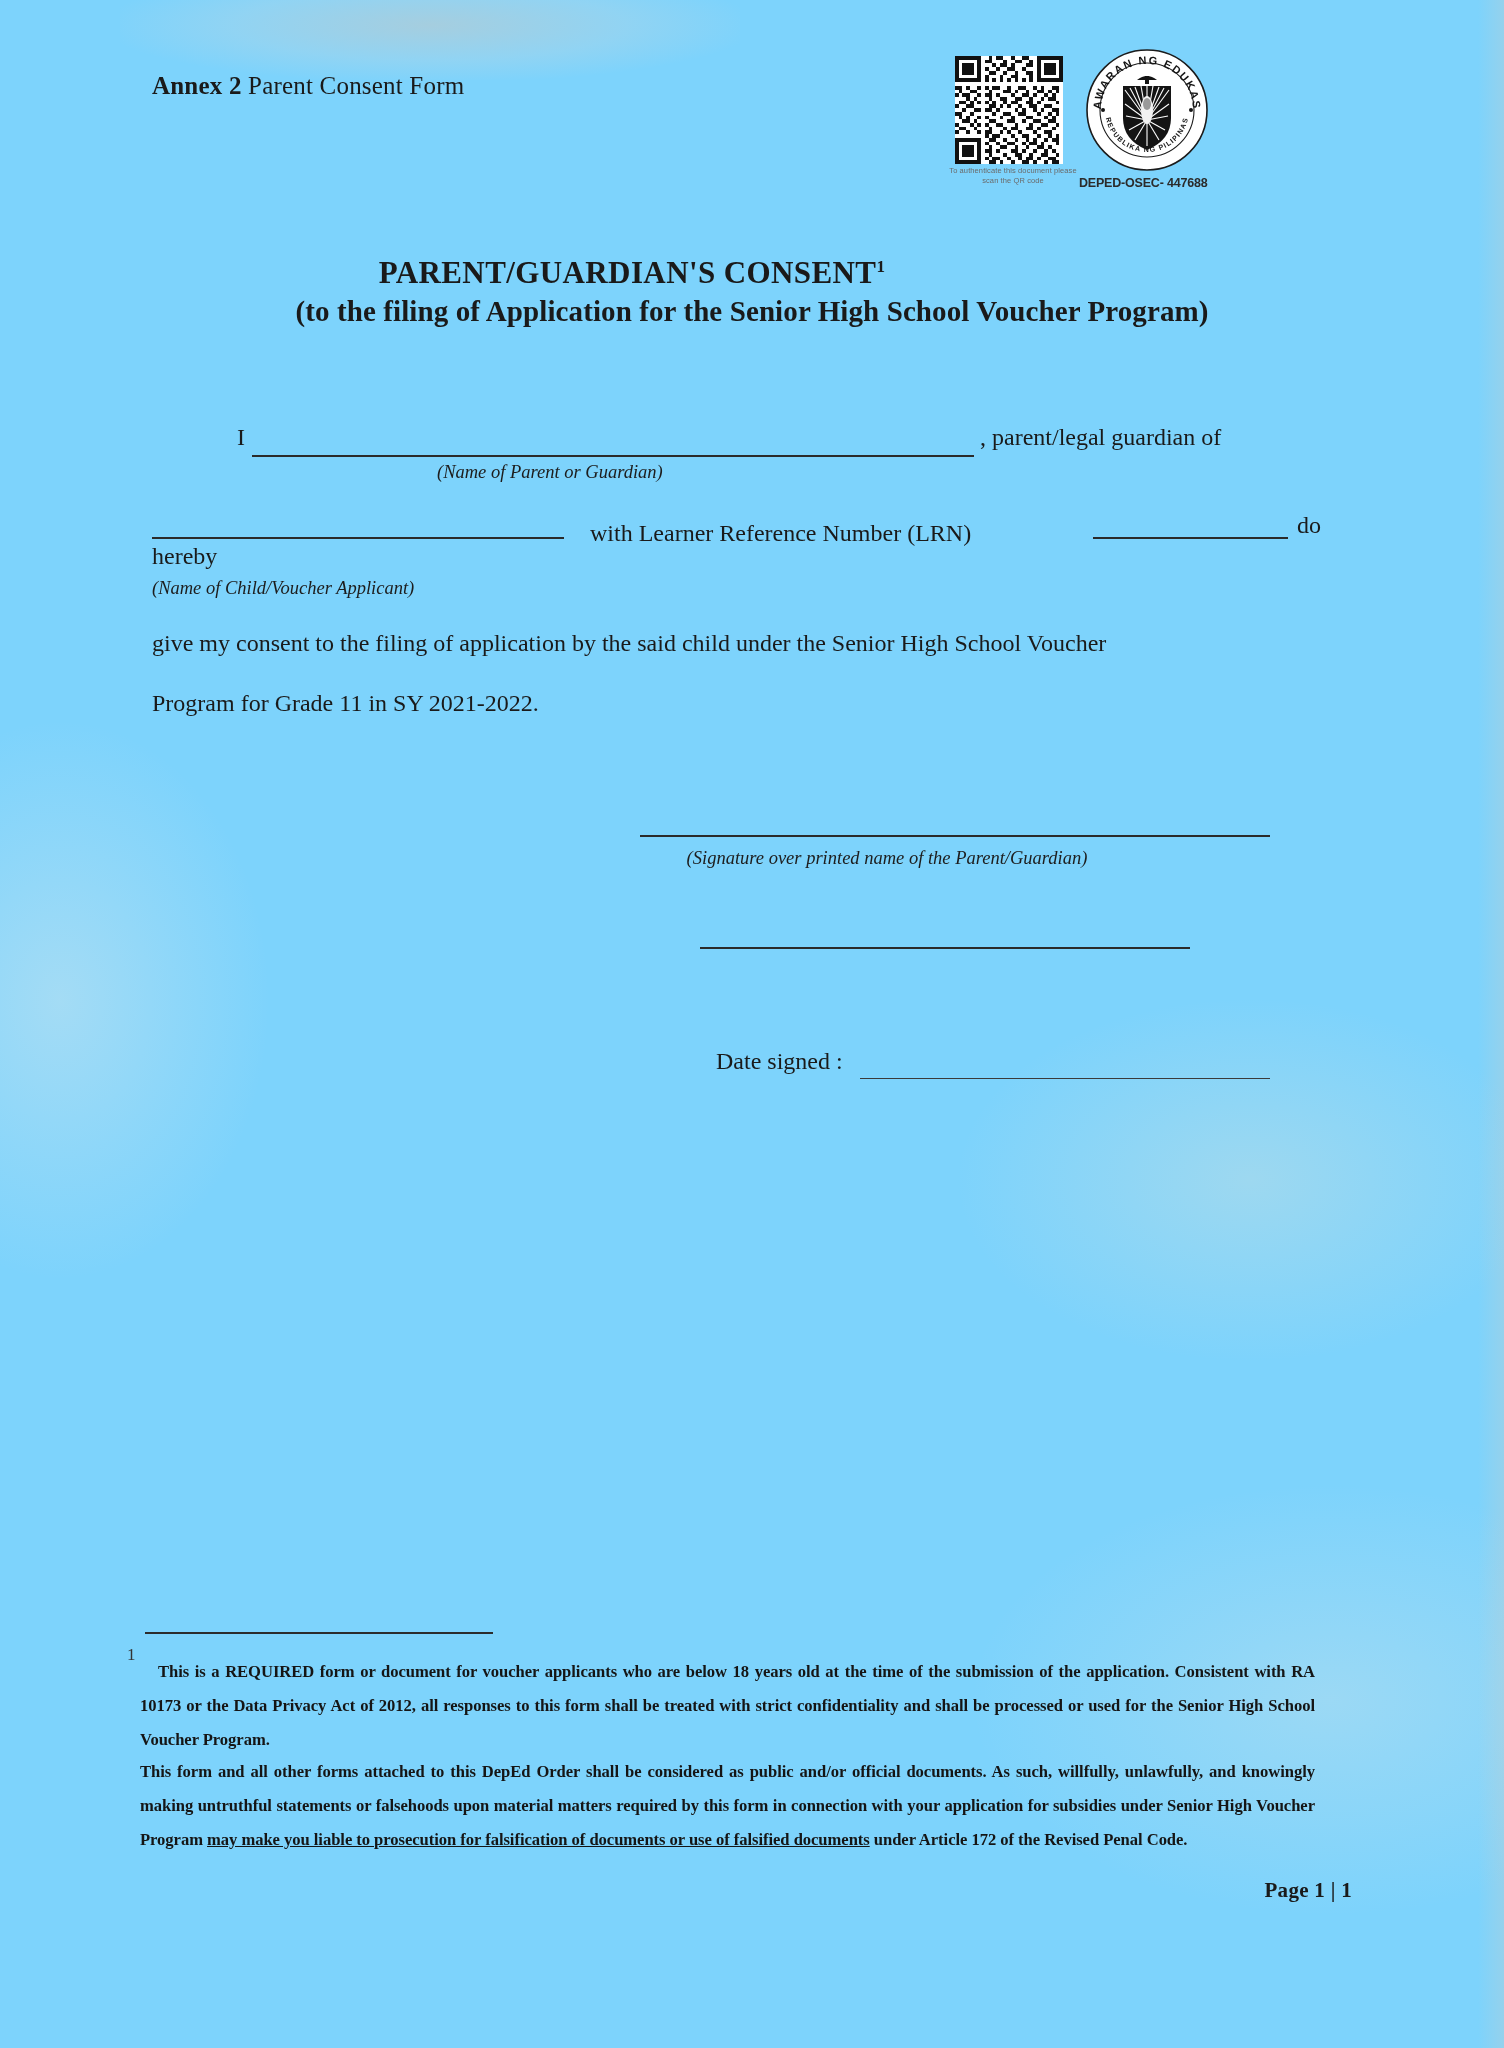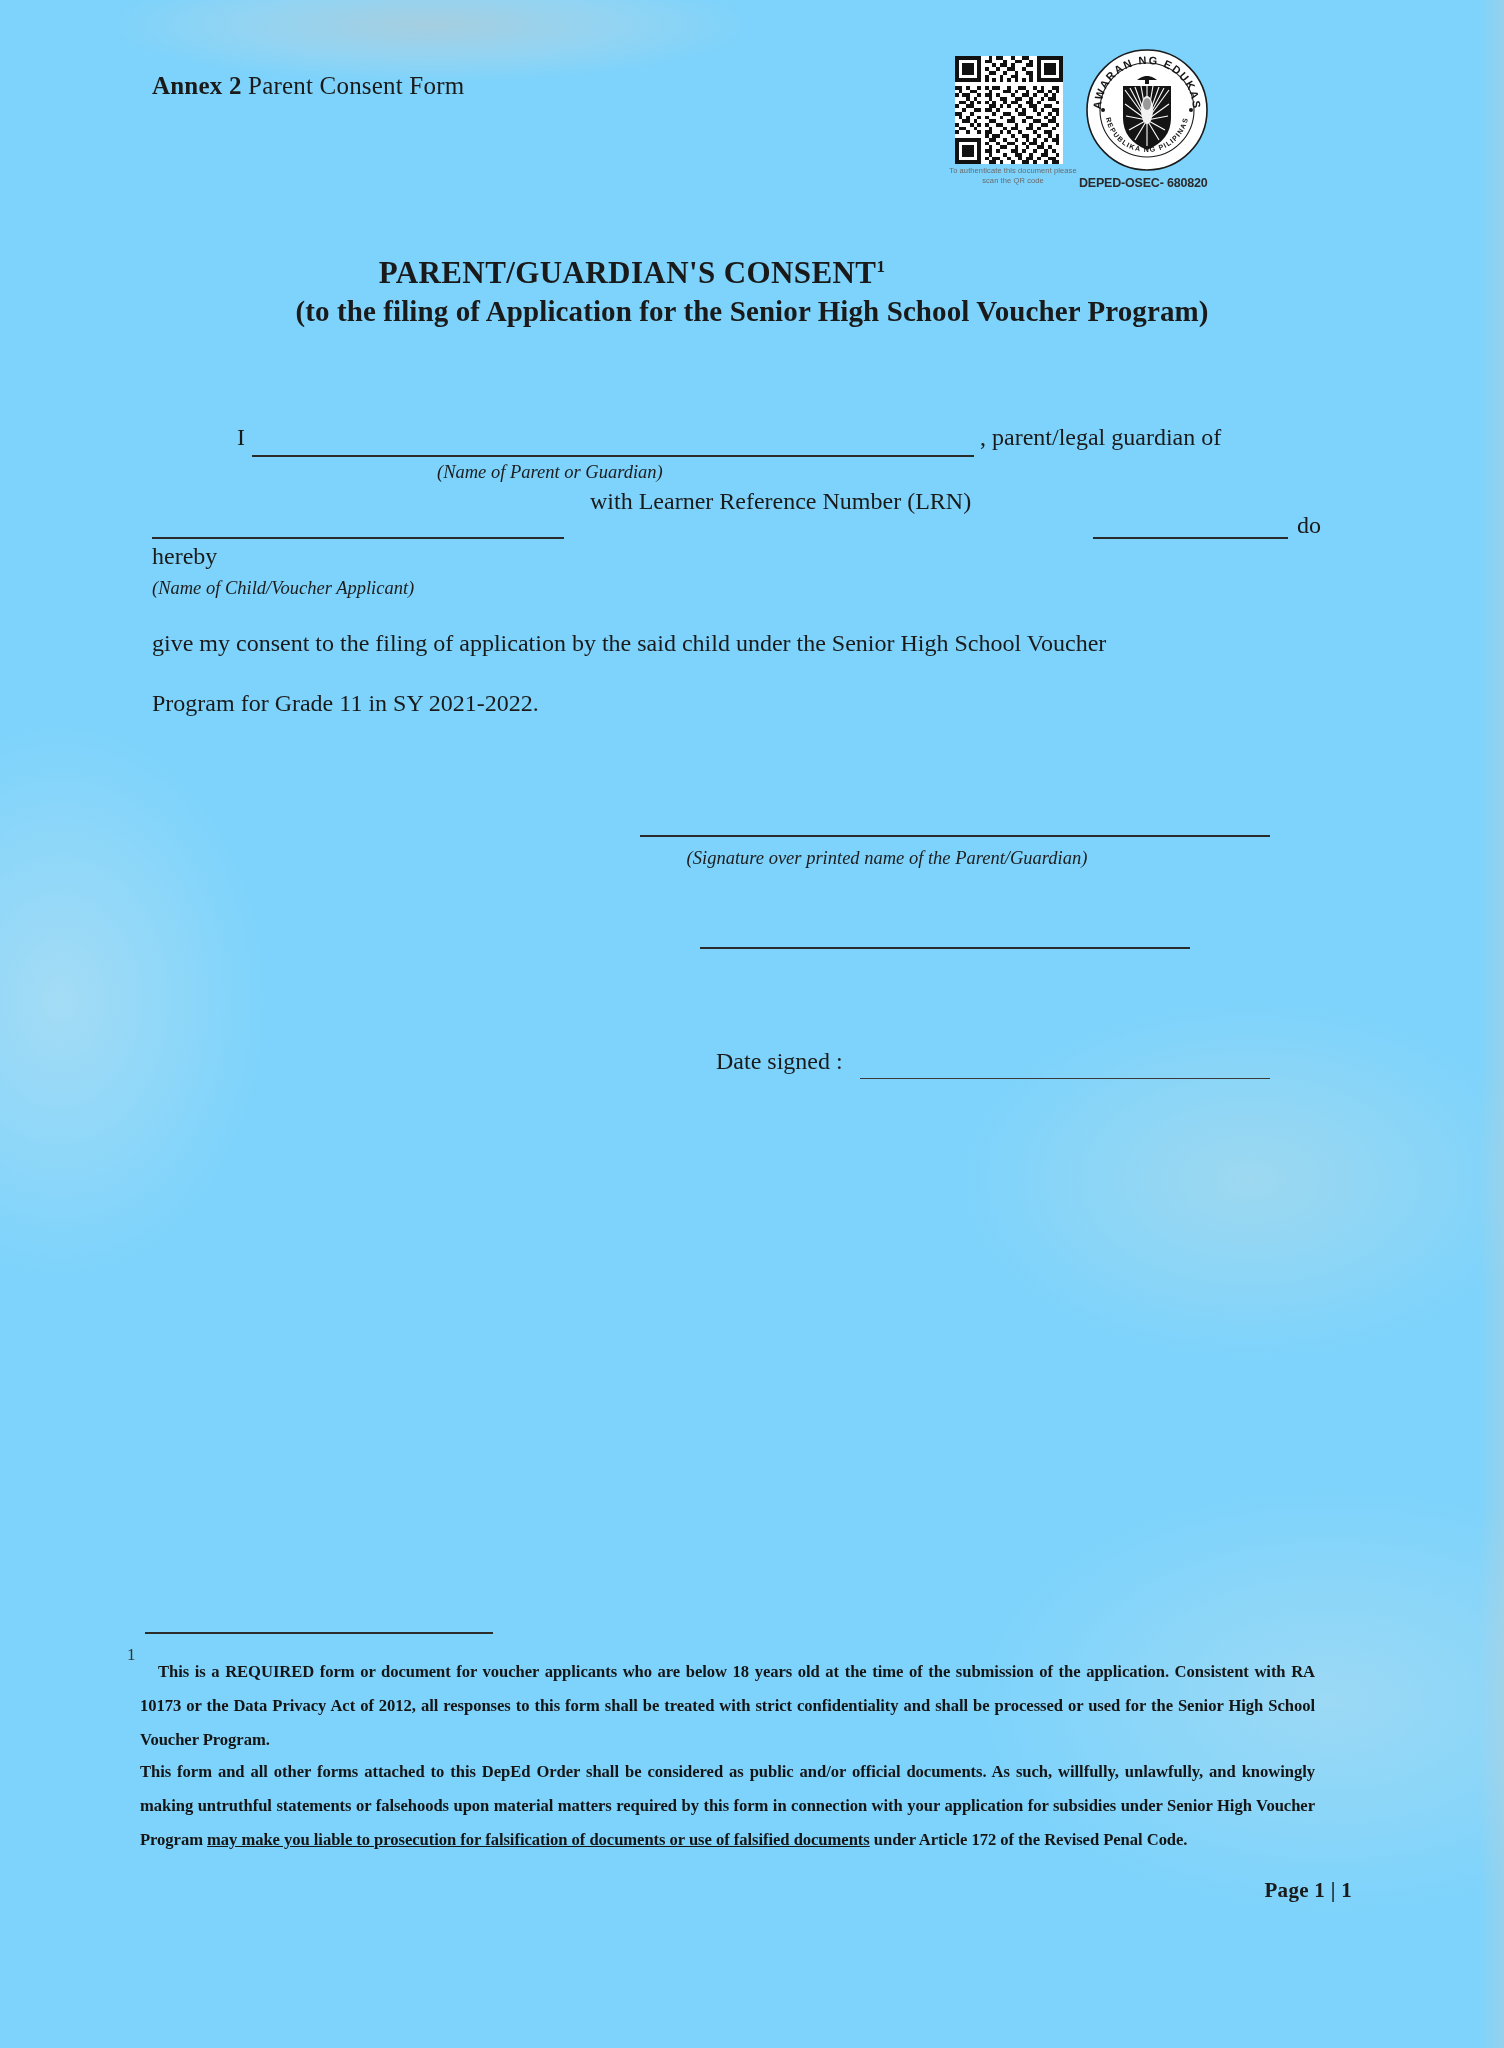--- a/index.html
+++ b/index.html
@@ -146,21 +146,21 @@
     border-bottom: 2px solid #2a2a2a;
   }
   .rule.thin { border-bottom: 1.6px solid #3a3a3a; }
 
   .l-i       { left: 237px;  top: 424px; }
   .r-name    { left: 252px;  top: 455px;  width: 722px; }
   .t-parentof{ left: 980px;  top: 424px; }
   .c-name    { left: 437px;  top: 462px; }
 
   .r-child   { left: 152px;  top: 537px;  width: 412px; }
-  .t-lrn     { left: 590px;  top: 488px; }
+  .t-lrn     { left: 590px;  top: 520px; }
   .r-lrn     { left: 1093px; top: 537px;  width: 195px; }
   .t-do      { left: 1297px; top: 512px; }
   .t-hereby  { left: 152px;  top: 543px; }
   .c-child   { left: 152px;  top: 578px; }
 
   .t-give    { left: 152px;  top: 630px; }
   .t-program { left: 152px;  top: 690px; }
 
   
   .r-sig     { left: 640px;  top: 835px;  width: 630px; }
@@ -495,21 +495,21 @@
         <line x1="64" y1="74" x2="64" y2="100"></line>
       </g>
       <ellipse cx="64" cy="64" rx="6" ry="14" fill="#f2f2f2"></ellipse>
       <ellipse cx="64" cy="58" rx="4" ry="6" fill="#9a9a9a"></ellipse>
 
       <path d="M 54,34 Q 64,26 74,34 Z" fill="#141414"></path>
       <rect x="62" y="30" width="4" height="8" fill="#141414"></rect>
     </svg>
 
     <div class="qr-caption">To authenticate this document please scan the QR code</div>
-    <div class="osec-code">DEPED-OSEC- 680820</div>
+    <div class="osec-code">DEPED-OSEC- 447688</div>
   </div>
 
   <div class="title1"><span>PARENT/GUARDIAN'S CONSENT</span><sup>1</sup></div>
   <div class="title2">(to the filing of Application for the Senior High School Voucher Program)</div>
 
   <div class="body-line l-i">I</div>
   <div class="rule r-name"></div>
   <div class="body-line t-parentof">, parent/legal guardian of</div>
   <div class="caption c-name">(Name of Parent or Guardian)</div>
 

